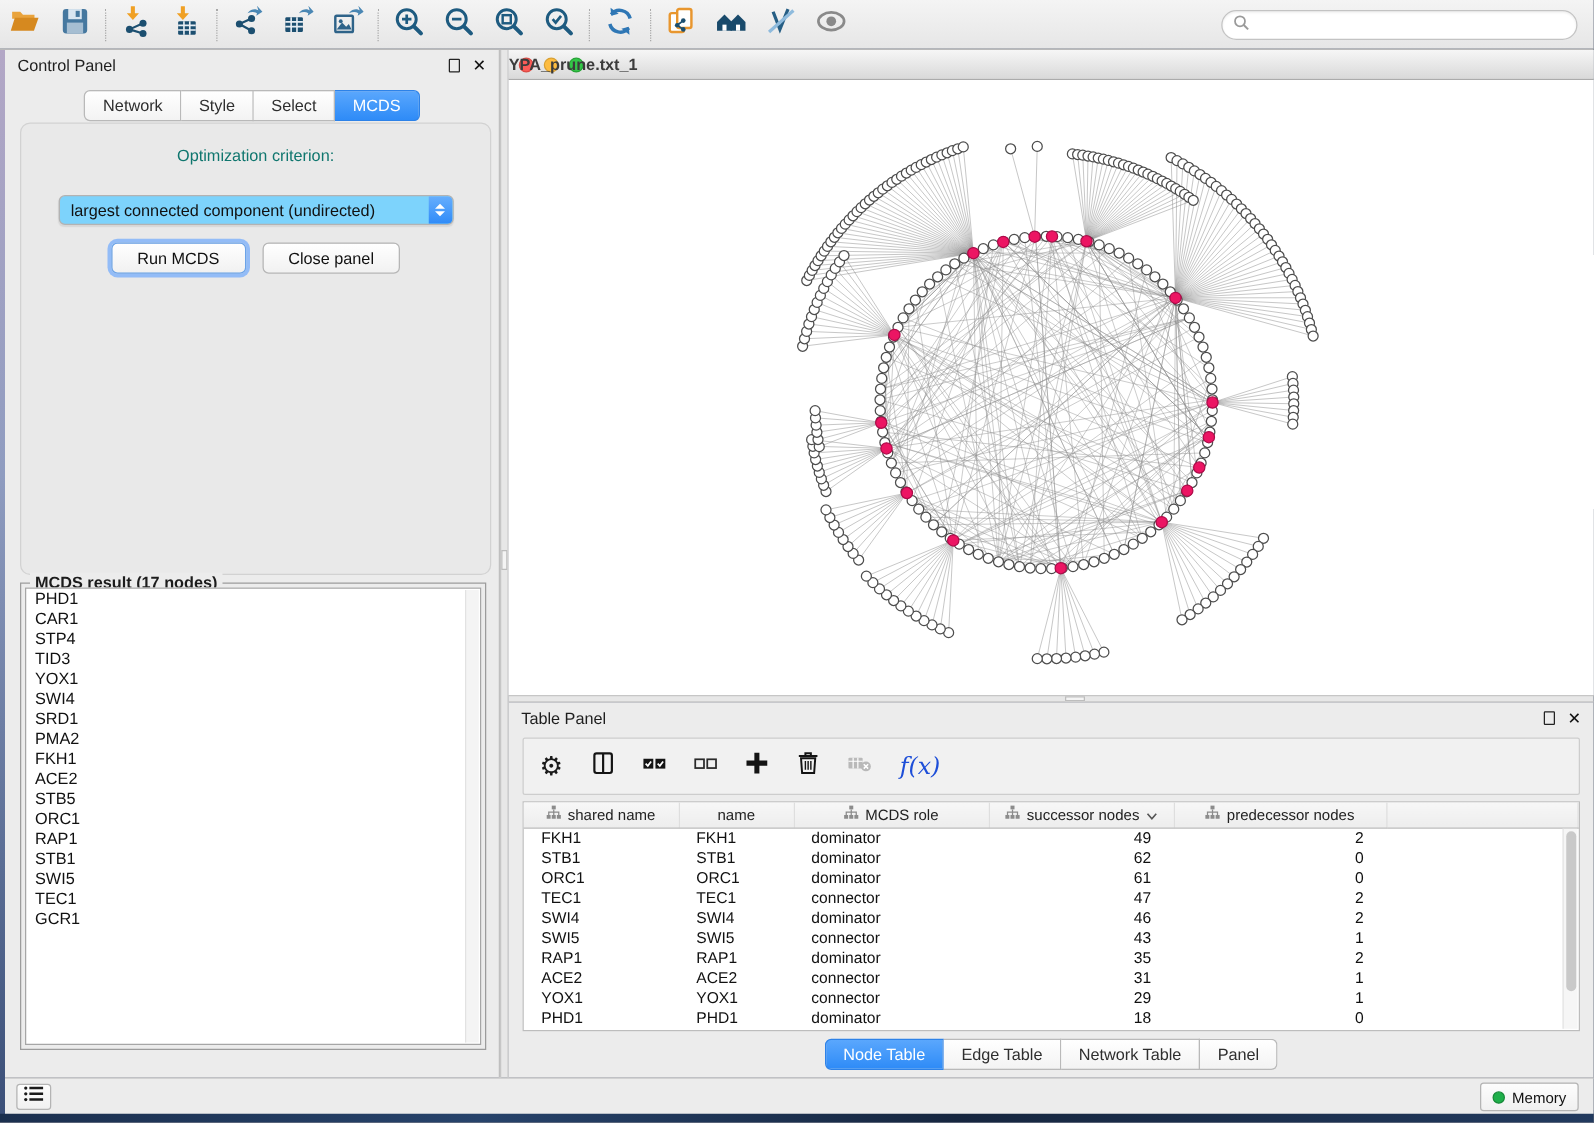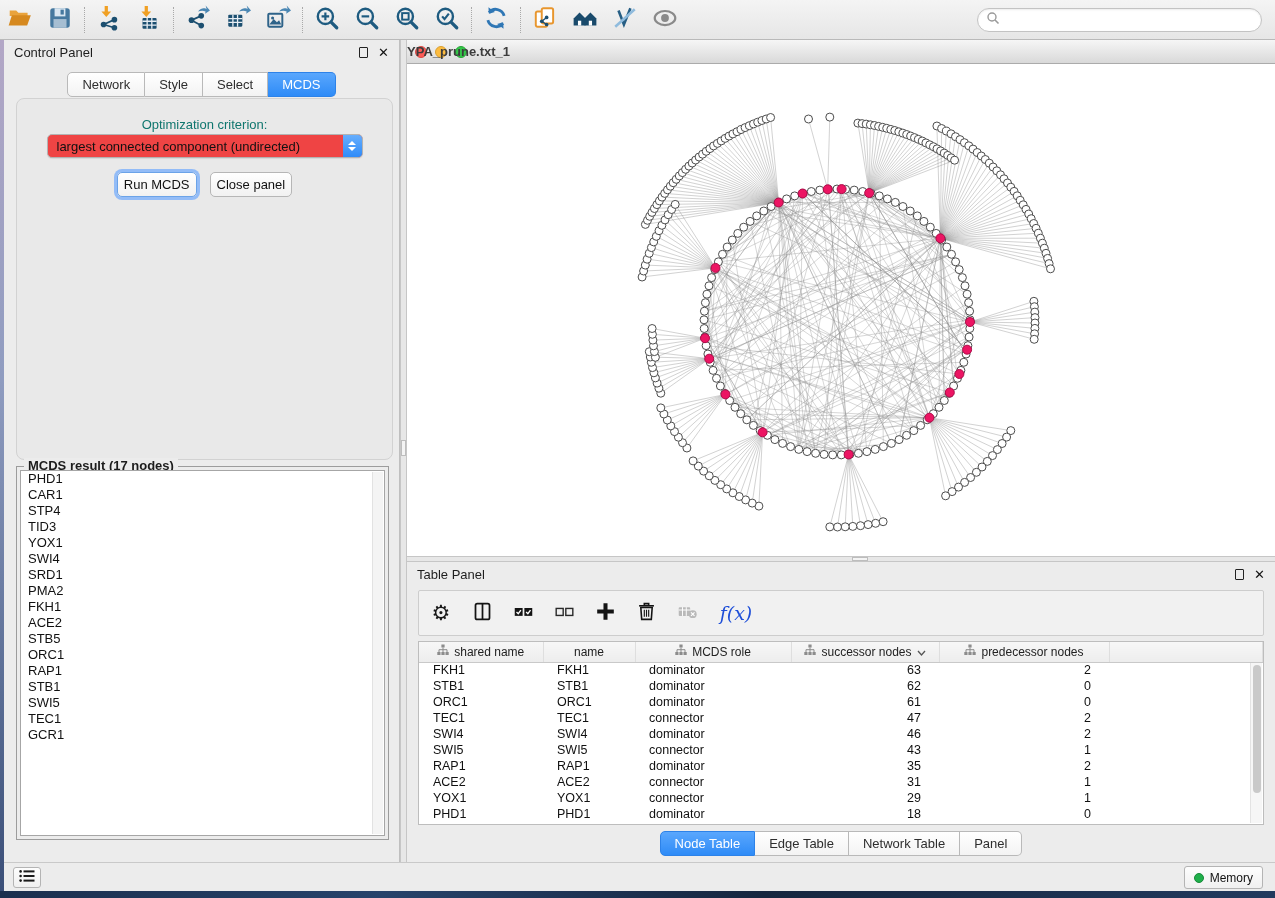--- a/index.html
+++ b/index.html
@@ -37,32 +37,32 @@
   .cp-tabs { display:flex; justify-content:center; margin-top:8px; }
   .seg { display:inline-flex; }
   .seg .tab { font-size:13px; color:#2e2e2e; background:linear-gradient(#ffffff,#f3f3f3);
     border:1px solid #b9b9b9; border-left:none; padding:4px 14px; cursor:default; }
   .seg .tab:first-child { border-left:1px solid #b9b9b9; border-radius:5px 0 0 5px; }
   .seg .tab:last-child { border-radius:0 5px 5px 0; }
   .seg .tab.active { background:linear-gradient(#5aa7fd,#2e8bf7); border-color:#2d82e8; color:#fff; }
   .cp-inner { position:absolute; left:12px; right:6px; top:58px; height:362px;
     background:#e9e9e9; border:1px solid #d2d2d2; border-radius:8px; }
   .opt-label { text-align:center; font-size:13px; color:#0f766e; margin-top:18px; }
-  .dropdown { margin:2px auto 0 auto; width:316px; height:24px; background:#ef4444;
+  .dropdown { margin:24px auto 0 auto; width:316px; height:24px; background:#7dd3fc;
     border:1px solid #b3b3b3; border-radius:5px; display:flex; align-items:center;
     overflow:hidden; box-shadow:0 1px 1px rgba(0,0,0,.08); }
   .dd-label { flex:1; font-size:13px; color:#111; padding:0 9px; white-space:nowrap; }
   .dd-stepper { width:19px; align-self:stretch; background:linear-gradient(#66aefd,#2f8bf8);
     display:flex; flex-direction:column; align-items:center; justify-content:center; gap:2px; }
   .dd-stepper i { display:block; width:0; height:0; border-left:4px solid transparent; border-right:4px solid transparent; }
   .dd-up { border-bottom:4px solid #fff; }
   .dd-down { border-top:4px solid #fff; }
   .btn-row { display:flex; justify-content:center; gap:13px; margin-top:14px; }
   .mac-btn { font-size:13px; color:#111; background:linear-gradient(#ffffff,#f1f1f1);
-    border:1px solid #b6b6b6; border-radius:5px; padding:4px 6px; }
+    border:1px solid #b6b6b6; border-radius:5px; padding:4px 20px; }
   .mac-btn.focus { box-shadow:0 0 0 3px rgba(102,164,255,.65); border-color:#6ba3e8; }
 
   .mcds-group { position:absolute; left:12px; right:10px; top:426px; bottom:22px;
     border:1px solid #9c9c9c; }
   .mcds-group-title { position:absolute; top:-9px; left:7px; background:#ececec;
     padding:0 4px; font-size:13px; color:#1c1c1c;font-weight:bold; }
   .mcds-list { position:absolute; inset:3px; background:#fff; border:1px solid #a6a6a6; overflow:hidden; }
   .mcds-scroll-track { position:absolute; top:1px; bottom:1px; right:1px; width:11px;
     background:#f4f4f4; border-left:1px solid #e2e2e2; }
   .mcds-item { font-size:13px; color:#111; line-height:16px; padding-left:7px; }
@@ -777,21 +777,21 @@
                 </span>
               </th>
               <th></th>
             </tr>
           </thead>
         <tbody id="node-table-body">
             <tr>
               <td class="txt">FKH1</td>
               <td class="txt">FKH1</td>
               <td class="txt">dominator</td>
-              <td class="num">63</td>
+              <td class="num">49</td>
               <td class="num">2</td>
               <td></td>
             </tr>
             <tr>
               <td class="txt">STB1</td>
               <td class="txt">STB1</td>
               <td class="txt">dominator</td>
               <td class="num">62</td>
               <td class="num">0</td>
               <td></td>

